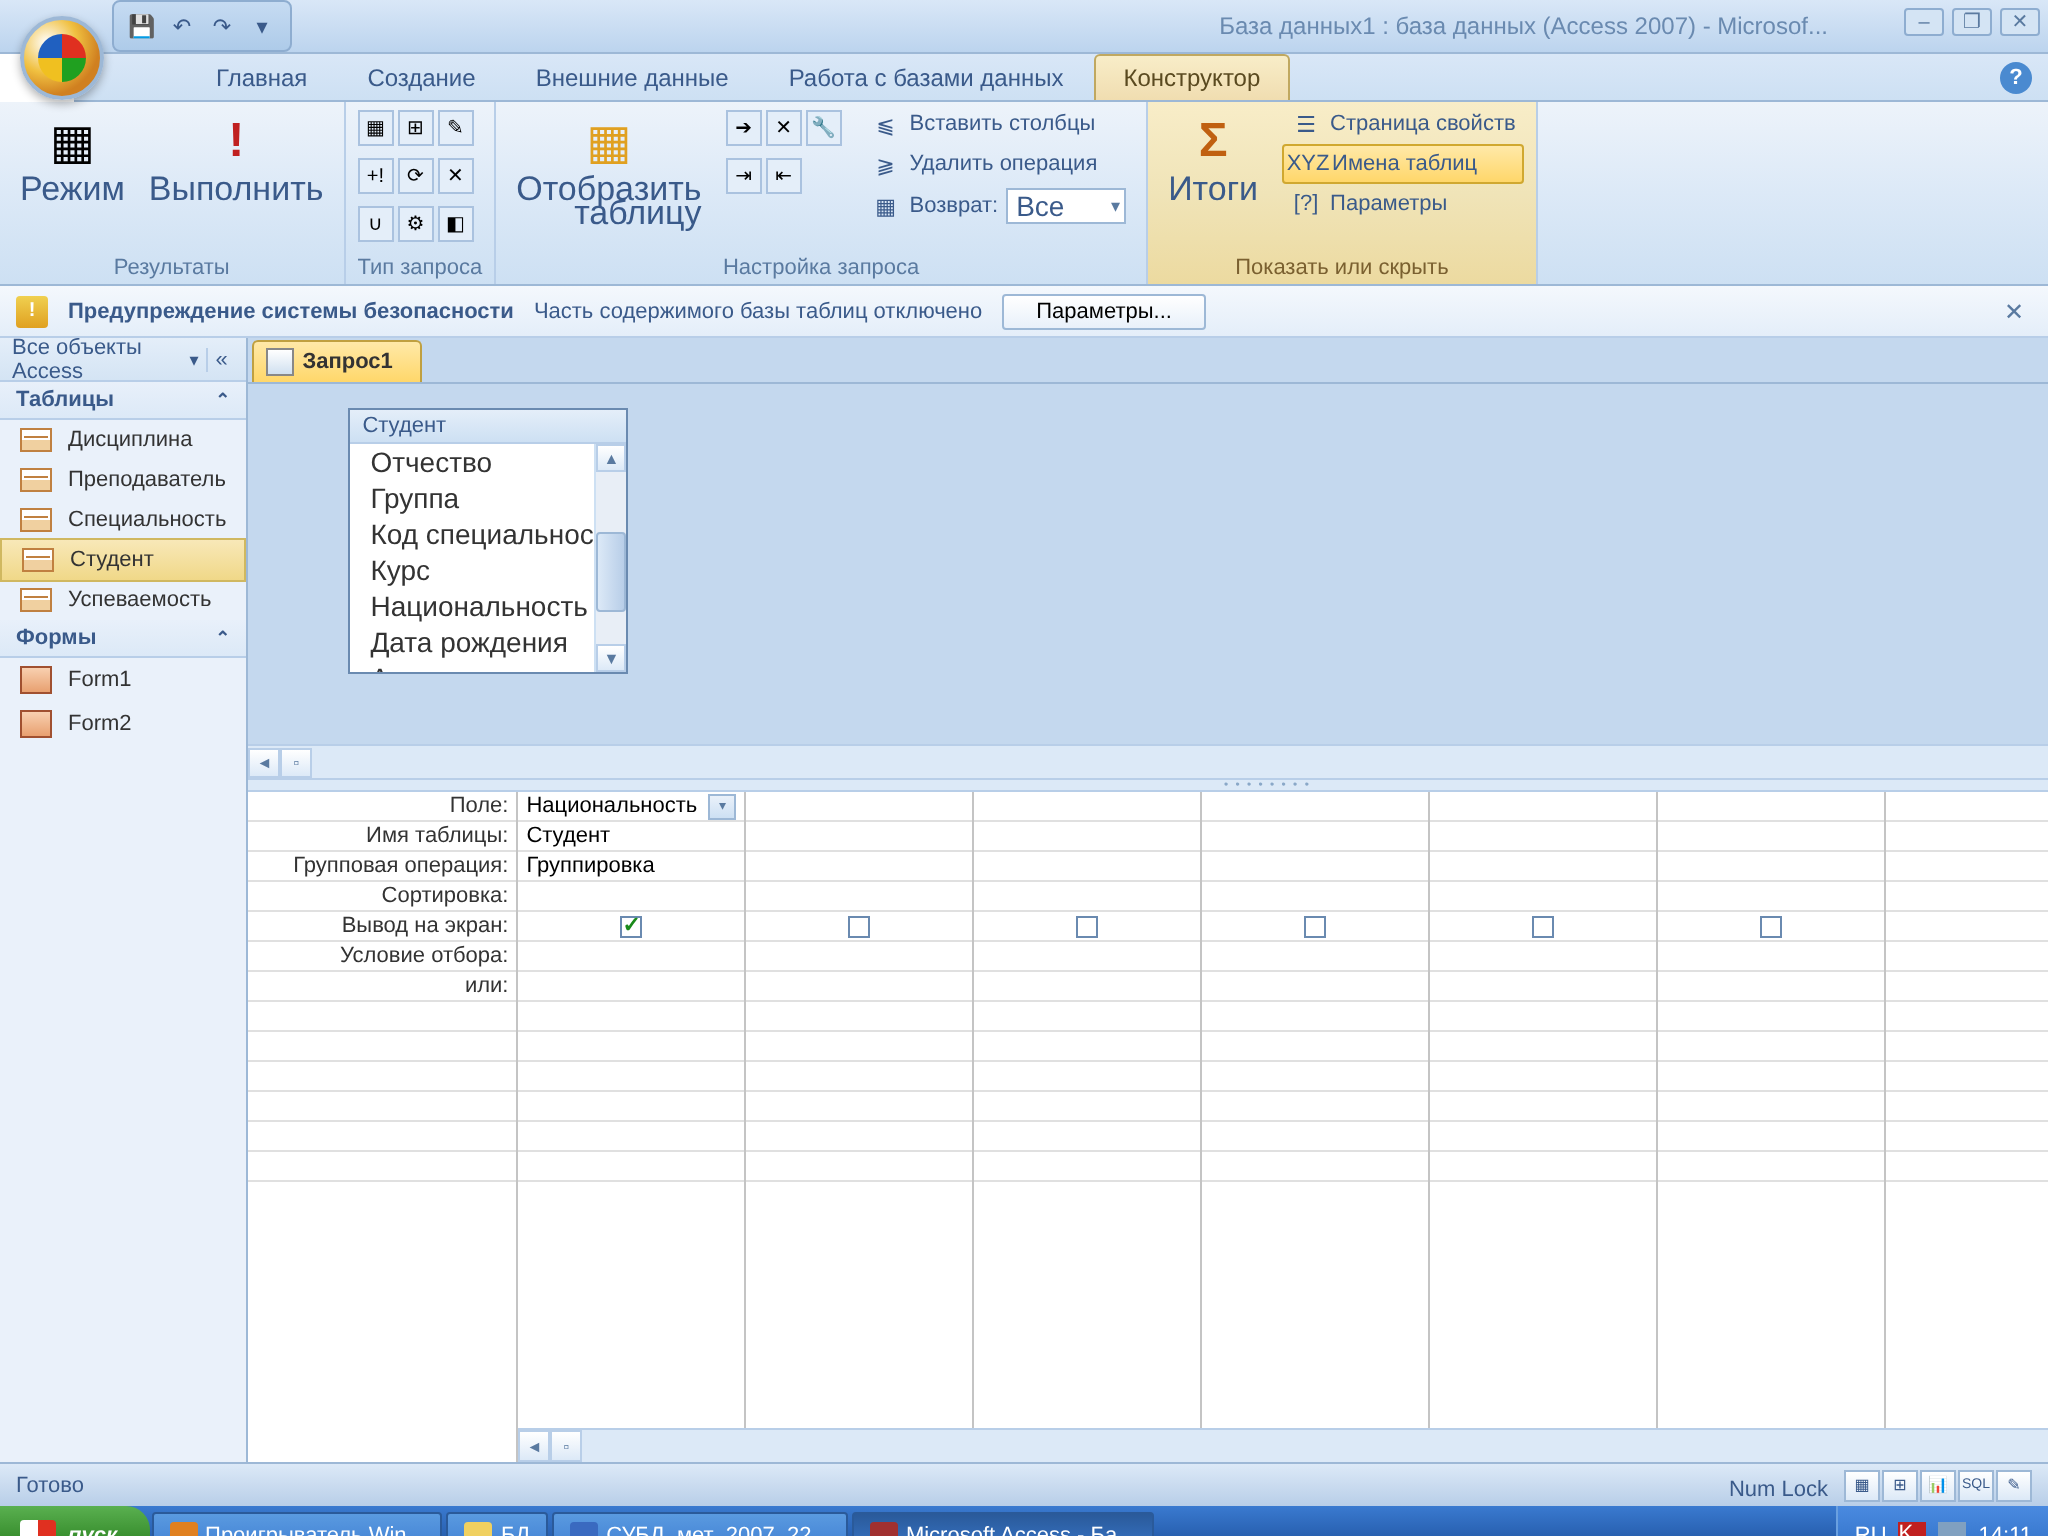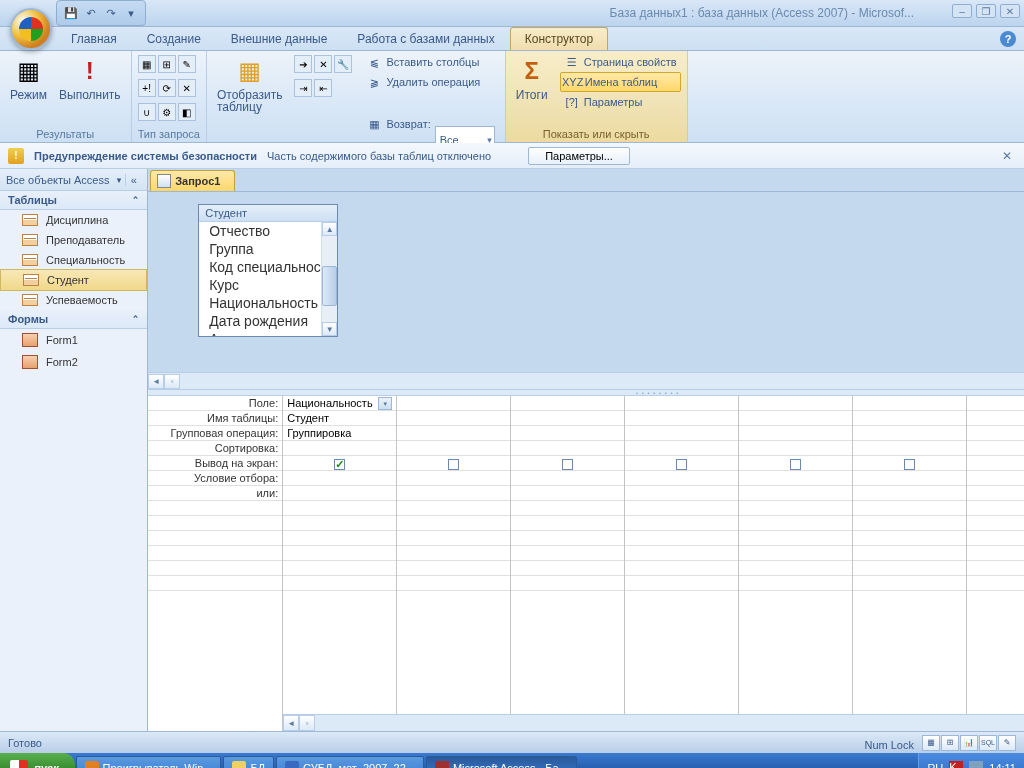--- a/index.html
+++ b/index.html
@@ -12,60 +12,60 @@
 .qat { margin-left: 56px; display: flex; gap: 4px; align-items: center; height: 100%; background: linear-gradient(#c6dbf2,#aecbe9); border: 1px solid #8eadd0; border-radius: 4px; padding: 0 6px; }
 .qat span { width: 16px; height: 16px; display:inline-flex;align-items:center;justify-content:center; color:#3a5a8a;}
 .title-tabs { position:absolute; left:50%; transform:translateX(-50%); display:flex; height:100%; align-items:flex-end;}
 .title-tab { padding: 4px 14px 3px; font-size: 12px; color: #5a7aa0; border: 1px solid transparent; border-bottom:none;}
 .title-tab.active { background: linear-gradient(#f5e8c0,#f0ddb0); border: 1px solid #c0a860; border-bottom:none; border-radius: 4px 4px 0 0; color:#5a4a20;}
 .title-text { position:absolute; right:110px; font-size:12px; color:#6a8ab0;}
 .win-btns { position:absolute; right:4px; top:4px; display:flex; gap:4px;}
 .win-btns span{width:20px;height:14px;border:1px solid #8eadd0;background:#d4e4f4;display:flex;align-items:center;justify-content:center;font-size:10px;color:#5a7aa0;border-radius:2px;}
 
 
-.ribbon-tabs { height: 24px; background: linear-gradient(#d9e7f7,#cde0f3); display: flex; padding-left: 56px; align-items:flex-end; border-bottom:1px solid #9db8d6;}
+.ribbon-tabs { height: 24px; background: linear-gradient(#d9e7f7,#cde0f3); display: flex; padding-left: 56px; align-items:flex-end; border-bottom:1px solid #9db8d6;margin-left:37px;}
 .ribbon-tab { padding: 4px 14px; font-size: 12px; color: #3a5a8a; border:1px solid transparent; border-bottom:none;}
 .ribbon-tab.context { background: linear-gradient(#f8edc8,#f0ddb0); border:1px solid #c0a860; border-bottom:none; border-radius:3px 3px 0 0; color:#5a4a20;}
 .help-btn{margin-left:auto;margin-right:8px;width:16px;height:16px;border-radius:50%;background:#4a8ad0;color:#fff;display:flex;align-items:center;justify-content:center;font-weight:bold;align-self:center;}
 
 
 .ribbon { height: 92px; background: linear-gradient(#edf3fa,#dce9f7 50%,#cde0f3); display:flex; border-bottom:1px solid #9db8d6;}
 .rgroup { border-right: 1px solid #b8cee8; display:flex; flex-direction:column; padding: 2px 6px 0;}
 .rgroup-content{flex:1;display:flex;align-items:flex-start;gap:4px;}
 .rgroup-label{text-align:center;font-size:11px;color:#5a7aa0;padding:2px 0;}
 .bigbtn{display:flex;flex-direction:column;align-items:center;justify-content:flex-start;padding:2px 4px;gap:2px;min-width:40px;}
 .bigbtn .icon{width:32px;height:32px;display:flex;align-items:center;justify-content:center;font-size:24px;}
-.bigbtn .lbl{font-size:12px;color:#3a5a8a;text-align:left;line-height:12px;}
+.bigbtn .lbl{font-size:17px;color:#3a5a8a;text-align:right;line-height:12px;}
 .smallbtns{display:flex;flex-direction:column;gap:2px;}
 .smallrow{display:flex;gap:2px;align-items:center;height:22px;}
 .smallrow .sicon{width:18px;height:18px;border:1px solid #aac2df;background:#e4eef9;display:flex;align-items:center;justify-content:center;font-size:10px;}
 .txtbtn{display:flex;align-items:center;gap:4px;padding:1px 4px;font-size:11px;color:#3a5a8a;}
 .txtbtn .sicon{width:16px;height:16px;display:flex;align-items:center;justify-content:center;}
 .txtbtn.highlight{background:linear-gradient(#ffe9a8,#ffd76a);border:1px solid #d0a830;border-radius:2px;}
-.combo{border:1px solid #9db8d6;background:#fff;height:28px;padding:0 14px 0 4px;position:relative;font-size:11px;display:inline-flex;align-items:center;margin-top:32px;}
+.combo{border:1px solid #9db8d6;background:#fff;height:18px;padding:0 14px 0 4px;position:relative;font-size:14px;display:inline-flex;align-items:center;}
 .combo::after{content:"▾";position:absolute;right:2px;font-size:9px;color:#5a7aa0;}
 .group-context{background:linear-gradient(#f8edc8,#f0e4b8 50%,#ecdaa0);}
 .group-context .rgroup-label{color:#7a6030;}
 
 
 .secbar{height:26px;background:linear-gradient(#f4f8fd,#e4eef9);border-bottom:1px solid #b8cee8;display:flex;align-items:center;padding:0 8px;gap:10px;font-size:11px;color:#3a5a8a;position:relative;}
 .secbar .shield{width:16px;height:16px;background:linear-gradient(#f0d050,#e0a020);border-radius:2px;display:flex;align-items:center;justify-content:center;color:#fff;font-weight:bold;font-size:10px;}
 .secbar b{font-weight:bold;}
-.parambtn{border:1px solid #9db8d6;background:linear-gradient(#fff,#e8f0fa);padding:2px 16px;font-size:11px;border-radius:2px;margin-left:27px;}
+.parambtn{border:1px solid #9db8d6;background:linear-gradient(#fff,#e8f0fa);padding:2px 16px;font-size:11px;border-radius:2px;}
 .secbar .closex{margin-left:auto;color:#5a7aa0;font-size:12px;padding:0 4px;}
 
 
 .main{display:flex;height:562px;}
 .navpane{width:210px;background:#eaf1fa;border-right:1px solid #9db8d6;display:flex;flex-direction:column;}
 .navhead{height:22px;background:linear-gradient(#e4eef9,#d4e4f4);border-bottom:1px solid #b8cee8;display:flex;align-items:center;padding:0 6px;font-size:12px;color:#3a5a8a;}
 .navhead .dd{margin-left:auto;font-size:9px;}
 .navhead .collapse{width:16px;text-align:center;border-left:1px solid #b8cee8;margin-left:4px;}
 .navgroup{background:linear-gradient(#e8f0fa,#dce9f7);border-bottom:1px solid #b8cee8;padding:3px 8px;font-size:11px;font-weight:bold;color:#3a5a8a;display:flex;align-items:center;}
 .navgroup .chev{margin-left:auto;font-size:9px;}
-.navitem{display:flex;align-items:center;gap:8px;padding:4px 22px;font-size:11px;color:#333;}
+.navitem{display:flex;align-items:center;gap:8px;padding:4px 10px;font-size:11px;color:#333;}
 .navitem.selected{background:linear-gradient(#f8e8b8,#f0d888);border:1px solid #d0b860;margin:-1px 0;}
 .navitem .ticon{width:16px;height:12px;border:1px solid #c08040;background:linear-gradient(#fff 50%,#f0d0a0 50%);position:relative;}
 .navitem .ticon::before{content:"";position:absolute;top:3px;left:1px;right:1px;height:1px;background:#c08040;}
 .navitem .ficon{width:16px;height:14px;border:1px solid #a05030;background:linear-gradient(#f8d0b0,#e8a070);}
 
 
 .work{flex:1;display:flex;flex-direction:column;background:#c4d8ee;}
 .doctab-bar{height:22px;background:#c4d8ee;display:flex;align-items:flex-end;padding-left:2px;position:relative;}
 .doctab{background:linear-gradient(#ffe9a8,#ffd76a);border:1px solid #c0a040;border-bottom:none;border-radius:3px 3px 0 0;padding:3px 14px 3px 6px;display:flex;align-items:center;gap:4px;font-size:11px;font-weight:bold;color:#333;margin-top:29px;}
 .doctab .qicon{width:14px;height:14px;border:1px solid #888;background:linear-gradient(#fff,#d0e0f0);}
@@ -206,20 +206,21 @@
             <span class="sicon">⫺</span>
             <span>Удалить операция</span>
           </div>
         <div class="txtbtn">
             <span class="sicon">▦</span>
             <span>Возврат:</span> 
             <span class="combo" style="width:60px;">Все</span>
           </div>
       </div>
     </div>
+    <div class="rgroup-label">Настройка запроса</div>
   </div>
   <div class="rgroup group-context">
     <div class="rgroup-content">
       <div class="bigbtn">
         <div class="icon" style="color:#c06010;font-weight:bold;">Σ</div>
         <div class="lbl">Итоги</div>
       </div>
       <div style="display:flex;flex-direction:column;gap:1px;margin-left:4px;">
         <div class="txtbtn">
             <span class="sicon">☰</span>

